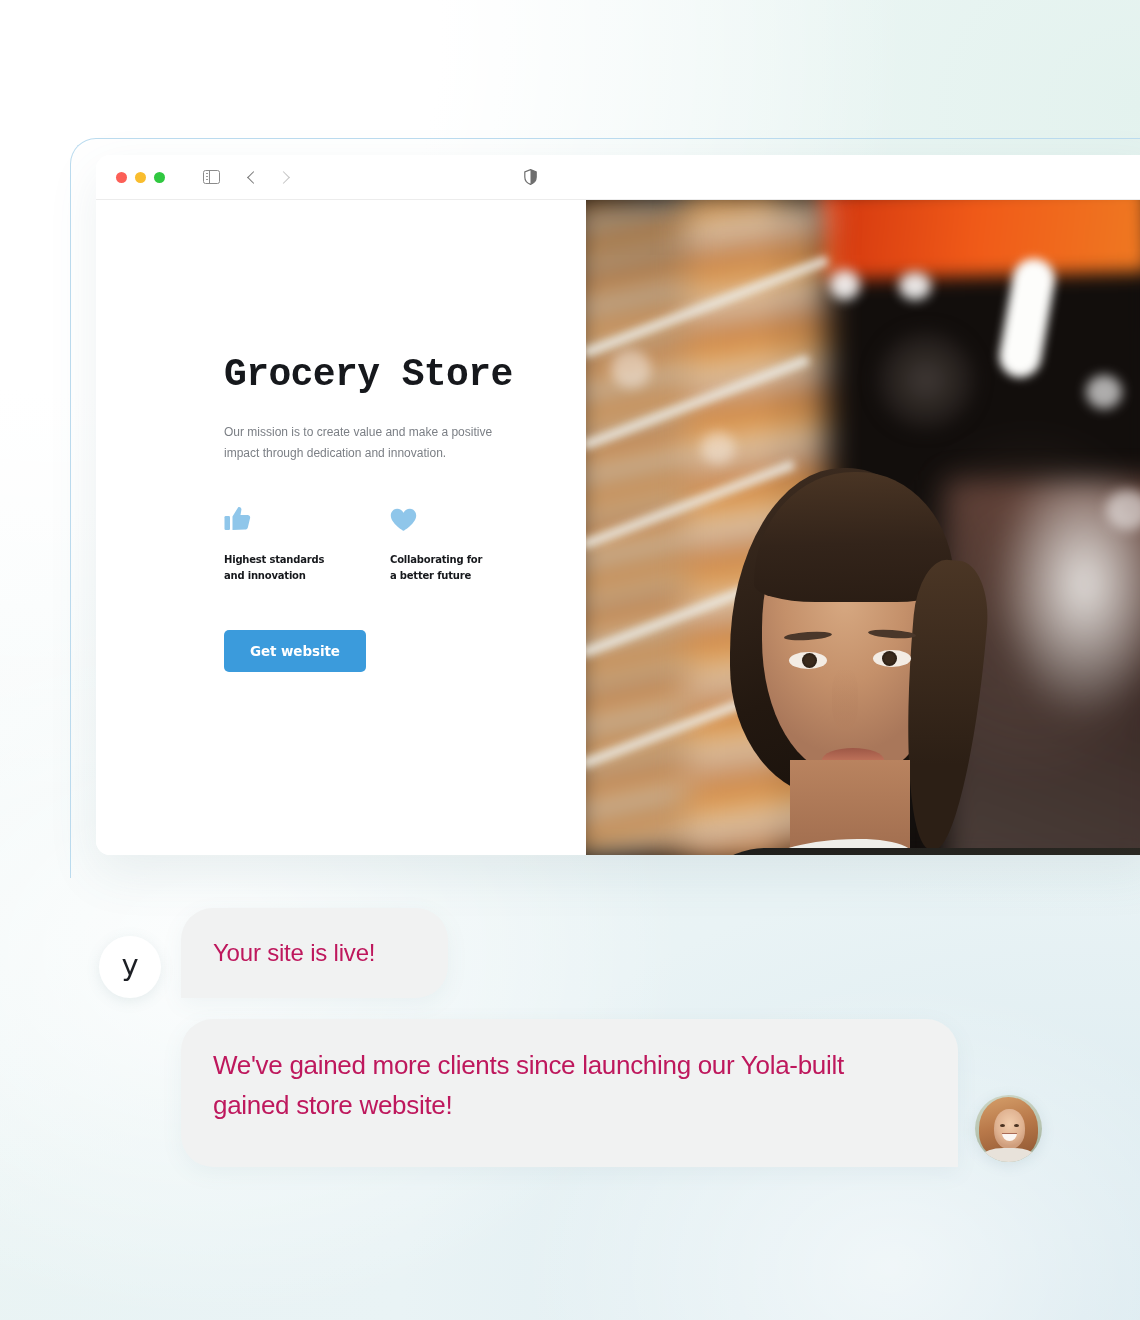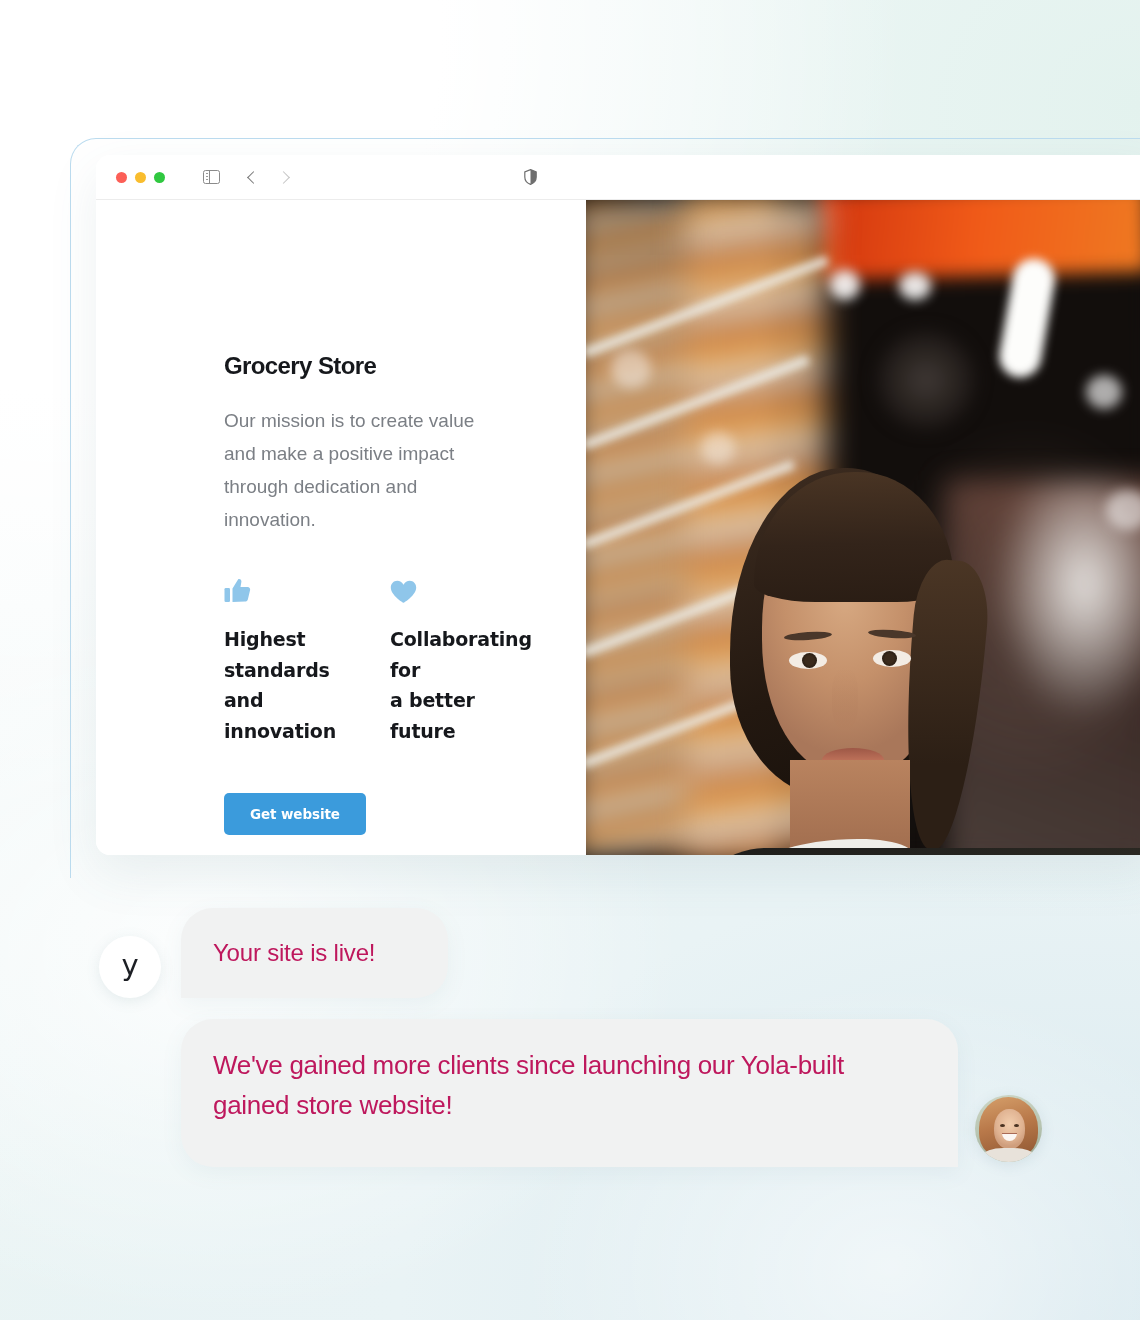--- a/index.html
+++ b/index.html
@@ -191,53 +191,53 @@
     background: #ffffff;
   }
 
   .hero-left {
     width: 490px;
     padding: 150px 0 0 128px;
     flex-shrink: 0;
   }
 
   .hero-title {
-    font-family: Liberation Sans, sans-serif;
-    font-size: 24px;
+    font-family: Liberation Mono, monospace;
+    font-size: 38px;
     font-weight: bold;
     line-height: 1.32;
     color: #16181c;
     letter-spacing: -0.6px;
     max-width: 300px;
   }
 
   .hero-sub {
     margin-top: 22px;
-    font-size: 19px;
+    font-size: 12px;
     line-height: 1.74;
     color: #7b7f85;
     max-width: 282px;
   }
 
   .features {
     margin-top: 38px;
     display: flex;
     gap: 35px;
   }
   .feature { width: 131px; }
   .feat-icon {
     height: 30px;
     color: #8fc6ea;
     display: flex;
     align-items: flex-end;
   }
   .feat-label {
     margin-top: 20px;
     font-family: "DejaVu Sans", sans-serif;
-    font-size: 19px;
+    font-size: 10px;
     font-weight: bold;
     line-height: 1.62;
     color: #16181c;
     letter-spacing: -0.2px;
   }
 
   .cta {
     margin-top: 46px;
     display: inline-block;
     background: #3b9bdc;

